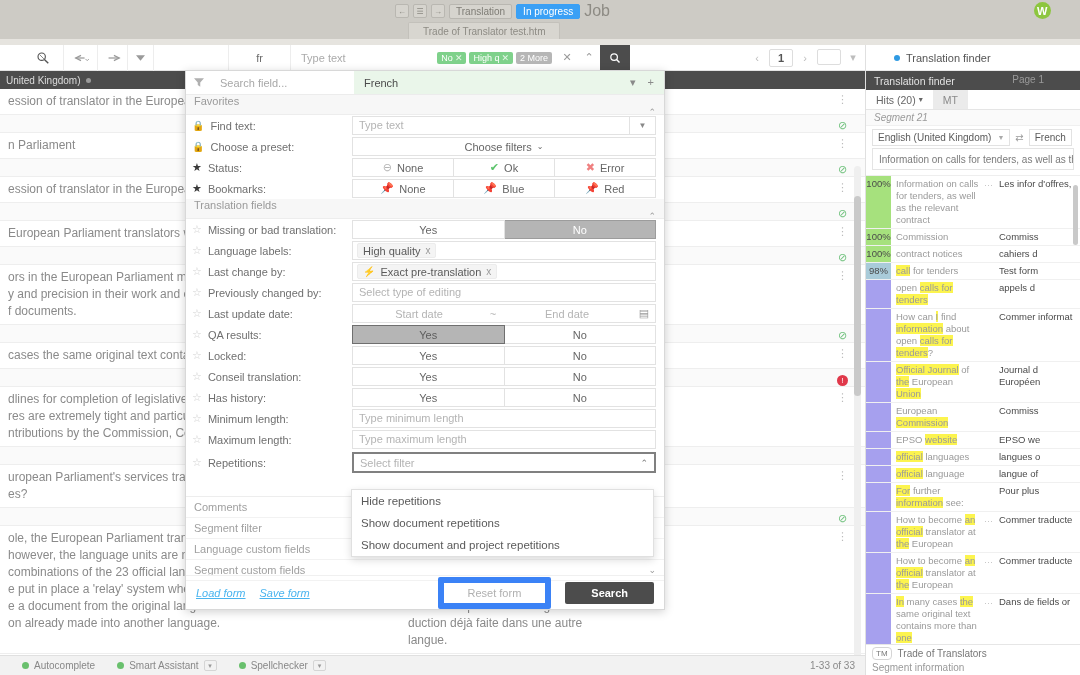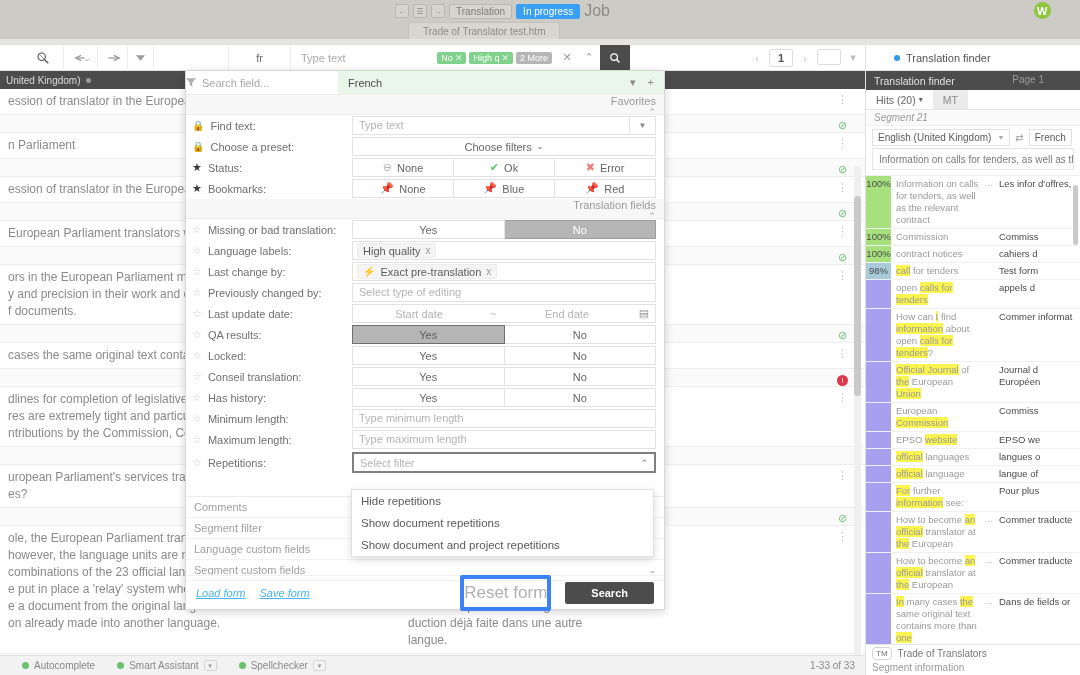--- a/index.html
+++ b/index.html
@@ -80,24 +80,24 @@
   .status .it { display:flex; align-items:center; gap:5px; margin-left:22px;}
   .gdot { width:7px; height:7px; border-radius:50%; background:#69c06d; display:inline-block; }
   .mini-caret { border:1px solid #d5d5d5; width:13px; height:11px; display:inline-flex; align-items:center;
                 justify-content:center; font-size:7px; color:#999; border-radius:2px;}
   .count { margin-left:auto; margin-right:10px; color:#8a8a8a; }
 
   
   .modal { position:absolute; left:185px; top:70px; width:480px; height:540px; background:#fff;
            border:1px solid #d8d8d8; box-shadow:0 2px 9px rgba(0,0,0,.18); z-index:20; }
   .m-head { height:24px; display:flex; align-items:stretch; border-bottom:1px solid #ececec; }
-  .m-search { width:152px; display:flex; align-items:center; gap:6px; color:#a8a8a8; font-size:11px; }
+  .m-search { width:168px; display:flex; align-items:center; gap:16px; padding-left:8px; color:#a8a8a8; font-size:11px; }
   .m-lang { flex:1; background:#eaf6ea; display:flex; align-items:center; padding-left:10px; color:#4a4a4a; font-size:11px;}
   .m-lang .r { margin-left:auto; display:flex; gap:12px; padding-right:10px; color:#8a8a8a; }
-  .sect { height:20px; background:#f7f7f7; border-bottom:1px solid #ededed; display:flex; align-items:flex-end;
+  .sect { height:20px; background:#f7f7f7; border-bottom:1px solid #ededed; display:flex; align-items:flex-start;
           padding:0 8px; color:#9a9a9a; font-size:11px;flex-direction:column; }
   .sect .car { margin-left:auto; color:#9a9a9a; font-size:9px; }
   .frow { display:flex; align-items:center; min-height:21px; padding:1px 8px 1px 6px; }
   .flabel { width:160px; display:flex; align-items:center; gap:6px; color:#6f6f6f; font-size:11px; }
   .ico-lock { font-size:10px; color:#4a4a4a; }
   .ico-star { font-size:11px; color:#3a3a3a; }
   .ico-star.empty { color:#d2d2d2; }
   .fctl { flex:1; display:flex; }
   .inp { flex:1; border:1px solid #e2e2e2; height:19px; line-height:17px; padding:0 6px; color:#b4b4b4; font-size:11px;
          background:#fff; }
@@ -127,21 +127,21 @@
   .dd { position:absolute; left:351px; top:489px; width:303px; background:#fff; border:1px solid #e0e0e0;
         box-shadow:0 3px 8px rgba(0,0,0,.14); z-index:30; }
   .dd div { height:22px; display:flex; align-items:center; padding:0 9px; color:#5a5a5a; font-size:11.5px; }
   .m-sections { border-top:1px solid #ededed; }
   .m-srow { height:21px; display:flex; align-items:center; padding:0 8px; color:#a0a0a0; font-size:11px;
             border-bottom:1px solid #f2f2f2; }
   .m-srow .car { margin-left:auto; font-size:9px; color:#9a9a9a; }
   .m-foot { position:absolute; left:0; bottom:0; width:100%; height:34px; display:flex; align-items:center;
             padding:0 10px; gap:14px; border-top:1px solid #f0f0f0; }
   .lnk { color:#49b4ef; font-size:11px; font-style:italic; text-decoration:underline; }
-  .btn-reset { margin-left:auto; border:4px solid #3b82f6; color:#b0b0b0; font-size:17px; padding:4px 0; border-radius:2px; }
+  .btn-reset { margin-left:auto; border:6px solid #3b82f6; color:#b0b0b0; font-size:11px; padding:4px 24px; border-radius:2px; }
   .btn-search { background:#4c4c4c; color:#fff; font-size:11px; font-weight:bold; padding:5px 26px; border-radius:2px; }
 
   
   .rpanel { position:absolute; right:0; top:45px; width:215px; height:630px; background:#fff;
             border-left:1px solid #e0e0e0; }
   .rp-tab { height:26px; display:flex; align-items:center; gap:6px; padding-left:28px; font-size:11px;
             color:#555; border-bottom:1px solid #e9e9e9; }
   .bdot { width:6px; height:6px; border-radius:50%; background:#2f9ae3; display:inline-block; }
   .rp-title { height:19px; background:#4c4c4c; color:#e2e2e2; font-size:10.5px; display:flex;
               align-items:center; padding-left:8px; }

